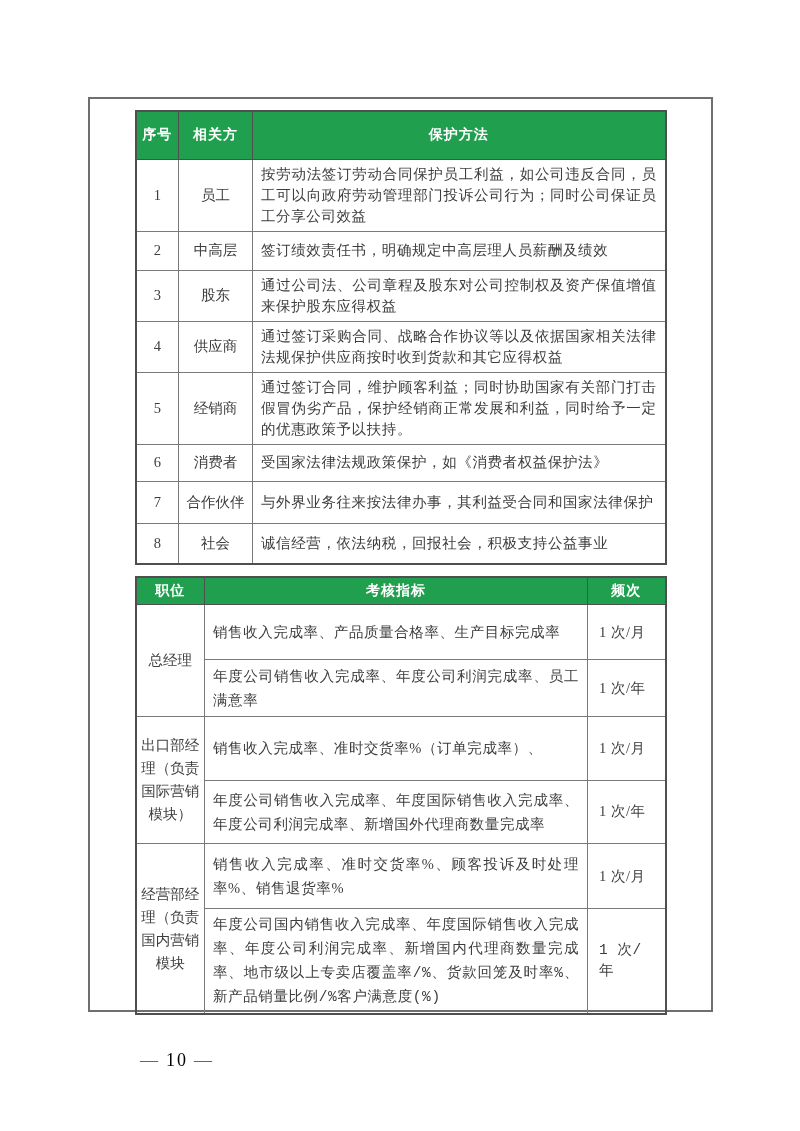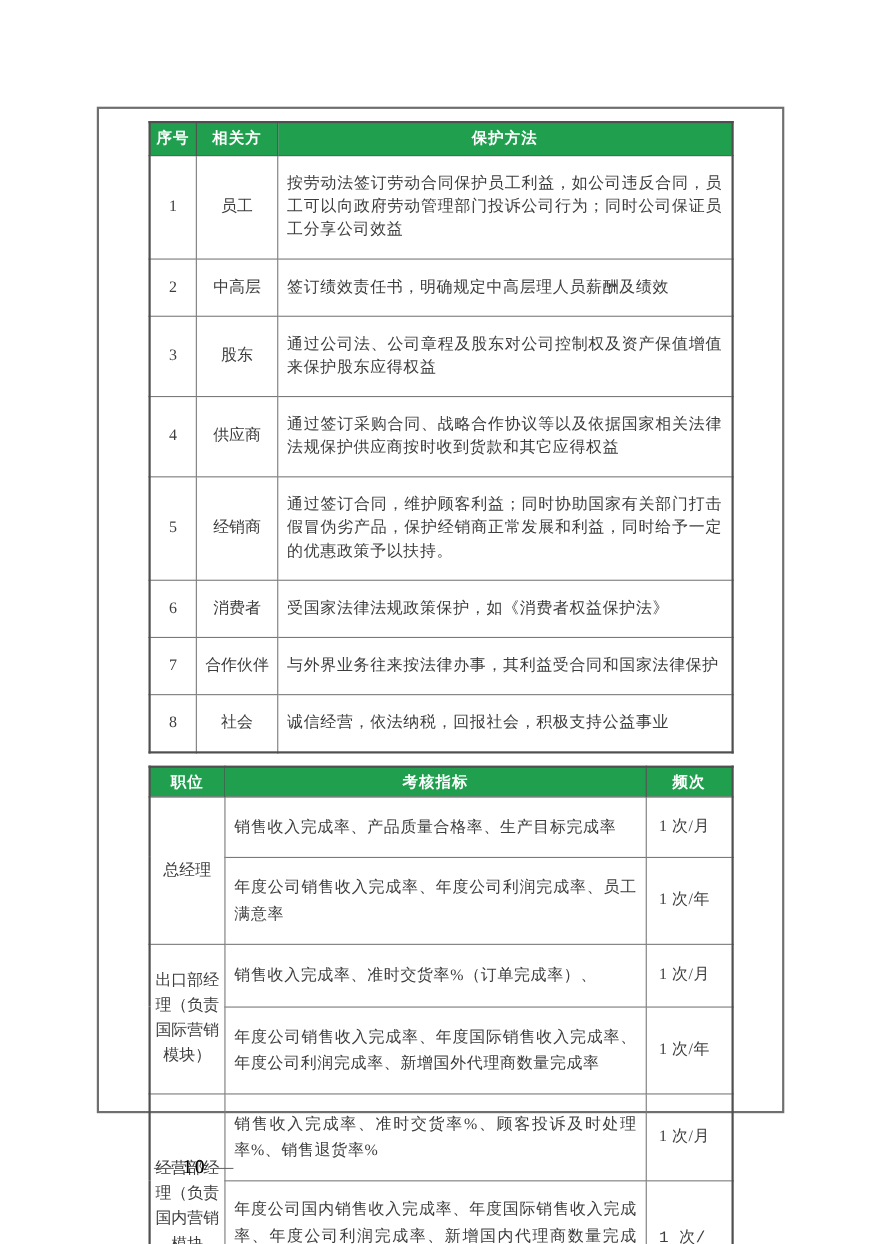--- a/index.html
+++ b/index.html
@@ -46,27 +46,27 @@
     font-size:14px;
     text-align:center;
     border:1px solid var(--grid-dark);
     padding:4px 2px;
     letter-spacing:1px;
   }
   td{
     border:1px solid var(--grid);
     font-size:14.5px;
     line-height:21px;
-    padding:15px 8px;
+    padding:4px 8px;
     vertical-align:middle;
   }
   
   .t1 col.c1{width:43px;}
   .t1 col.c2{width:74px;}
-  .t1 th{height:30px;}
+  .t1 th{height:48px;}
   .t1 td.cell-index, .t1 td.cell-party{text-align:center;padding:5px 2px;}
   .t1 td.cell-method{text-align:justify;word-break:break-all;letter-spacing:0.6px;}
   .t1 tbody tr:nth-child(1){height:60px;}
   .t1 tbody tr:nth-child(2){height:39px;}
   .t1 tbody tr:nth-child(3){height:45px;}
   .t1 tbody tr:nth-child(4){height:45px;}
   .t1 tbody tr:nth-child(5){height:63px;}
   .t1 tbody tr:nth-child(6){height:37px;}
   .t1 tbody tr:nth-child(7){height:42px;}
   .t1 tbody tr:nth-child(8){height:41px;}

